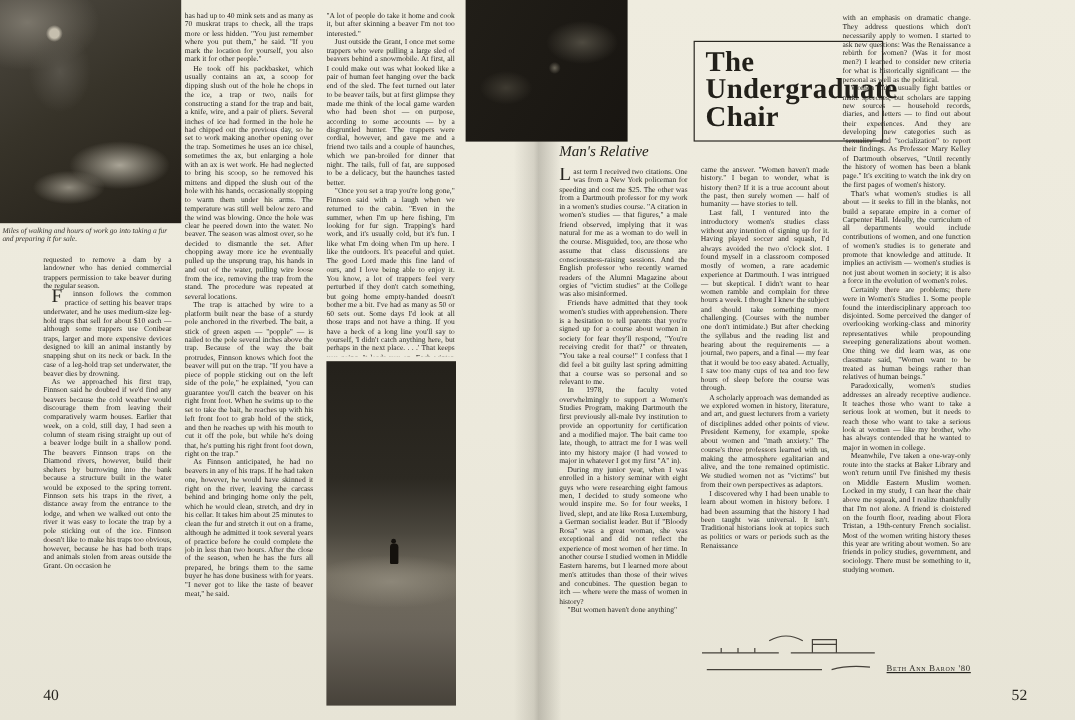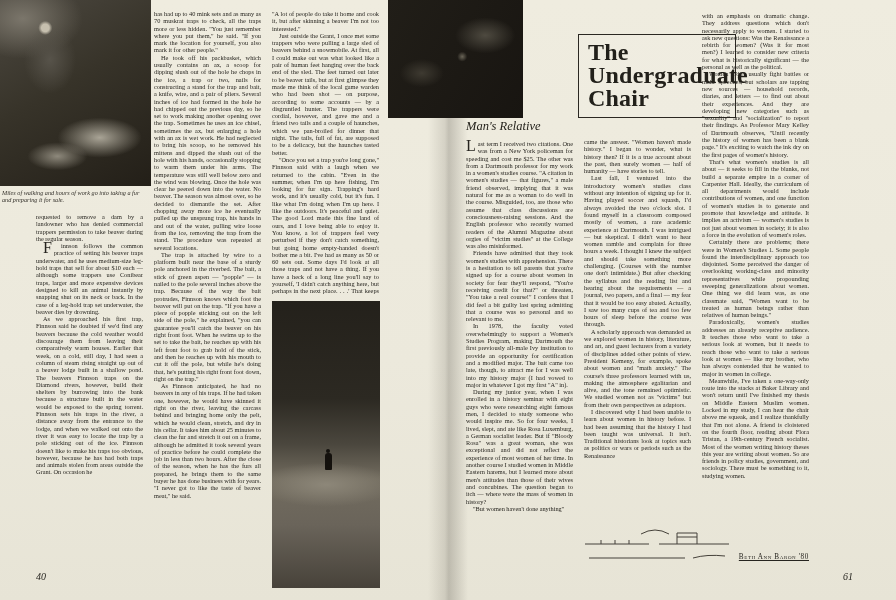--- a/index.html
+++ b/index.html
@@ -47,21 +47,21 @@
       linear-gradient(180deg, #24211b 0%, #2c2922 34%, #4b473e 50%, #726c5f 62%, #6a645a 78%, #47423a 100%);
   }
   .walker { position: absolute; left: 49%; top: 53%; width: 7px; height: 17px;
     background: #14110d; border-radius: 3px 3px 1px 1px; }
   .walker::before { content: ""; position: absolute; left: 1.5px; top: -4px;
     width: 4px; height: 4px; border-radius: 50%; background: #14110d; }
   .caption {
     position: absolute; left: 2px; top: 189px; width: 148px;
     font-style: italic; font-size: 6.2px; line-height: 7.2px; color: #33302a;
   }
-  .pagenum { position: absolute; font-size: 10px; color: #26241f; font-style: italic; }
+  .pagenum { position: absolute; font-size: 13px; color: #26241f; }
   .pagenum-left { left: 36px; top: 571px; }
   .pagenum-right { left: 843px; top: 571px; }
   .chair-box {
     position: absolute; left: 578px; top: 34px; width: 158px; height: 84px;
     border: 1.5px solid #2b2822; padding: 6px 9px; background: rgba(255,255,255,0.08);
   }
   .chair-box span {
     font-family: "Liberation Serif", serif; font-size: 24px; line-height: 22px;
     color: #22201a; letter-spacing: 0.2px; font-weight: bold;
   }
@@ -145,15 +145,15 @@
     <path d="M96 40 v-11 h20 v11"></path>
     <path d="M96 33 h20"></path>
     <path d="M60 30 q14 -8 28 0"></path>
     <path d="M8 54 H104"></path>
     <path d="M20 40 v-4 M34 40 v-4 M48 40 v-4"></path>
     <path d="M112 54 q14 -4 32 -2"></path>
   </svg>
 
   <div class="byline">Beth Ann Baron '80</div>
 
-  <div class="pagenum pagenum-right">61</div>
+  <div class="pagenum pagenum-right">52</div>
 
 </div>
 
 </body></html>

